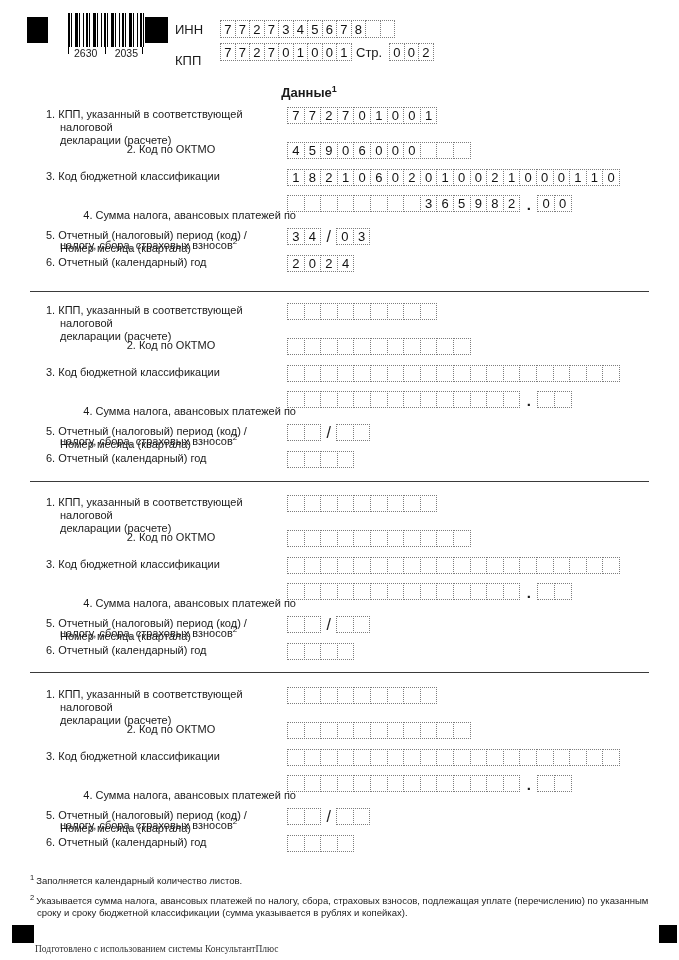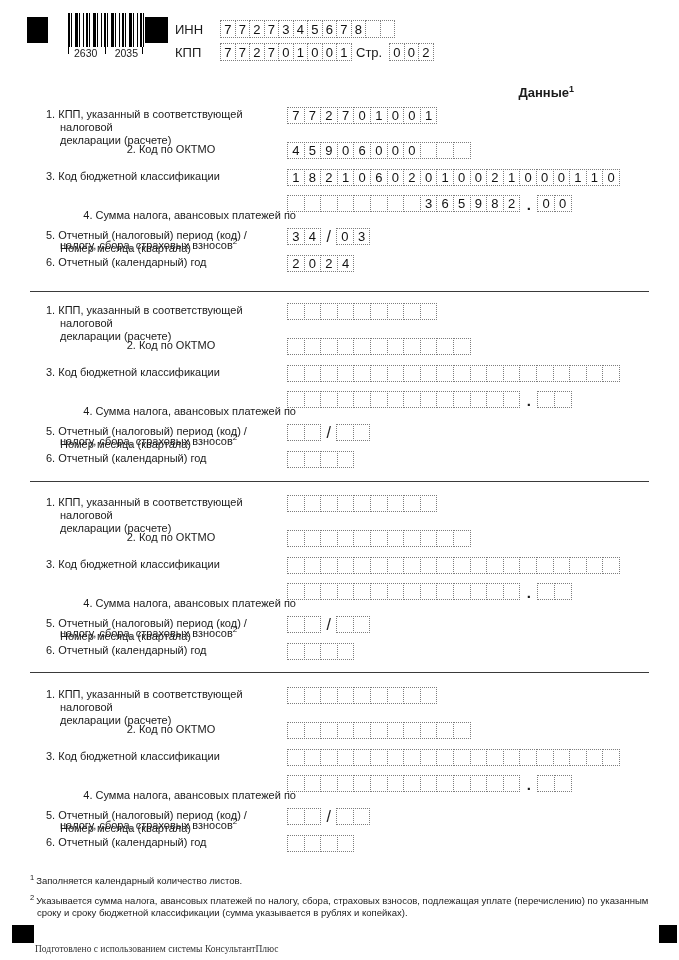--- a/index.html
+++ b/index.html
@@ -39,21 +39,21 @@
   .cl{position:absolute;display:flex;align-items:flex-start;}
   .cell{
     box-sizing:border-box;border:1px dotted #7d7d7d;background:#fff;
     display:flex;align-items:center;justify-content:center;
     font-size:13px;color:#111;
   }
   .cl .cell + .cell{margin-left:-1px;}
   .hcells .cell{width:15.5px;height:18px;}
   .bcells .cell{width:17.6px;height:17px;}
   
-  .page-title{left:0;top:84px;width:574px;text-align:right;font-size:13px;font-weight:bold;}
+  .page-title{left:0;top:84px;width:574px;text-align:center;font-size:13px;font-weight:bold;padding-left:22px;}
   .page-title sup{font-size:9px;}
   .section{position:absolute;left:16px;width:679px;height:166px;}
   .lab{
     position:absolute;left:30px;width:236px;
     font-size:11px;line-height:13px;white-space:pre-line;
     padding-left:14px;text-indent:-14px;
   }
   .lab .l1{display:block;text-align:right;}
   .lab .l2{display:block;text-indent:0;}
   sup{font-size:8px;}
@@ -104,21 +104,21 @@
     <span class="cell">3</span>
     <span class="cell">4</span>
     <span class="cell">5</span>
     <span class="cell">6</span>
     <span class="cell">7</span>
     <span class="cell">8</span>
     <span class="cell"></span>
     <span class="cell"></span>
   </div>
 
-<span class="hdr-label" style="left:175px;top:44px;">КПП</span>
+<span class="hdr-label" style="left:175px;top:52px;">КПП</span>
 <div class="cl hcells" style="left:220px;top:43px;">
     <span class="cell">7</span>
     <span class="cell">7</span>
     <span class="cell">2</span>
     <span class="cell">7</span>
     <span class="cell">0</span>
     <span class="cell">1</span>
     <span class="cell">0</span>
     <span class="cell">0</span>
     <span class="cell">1</span>

